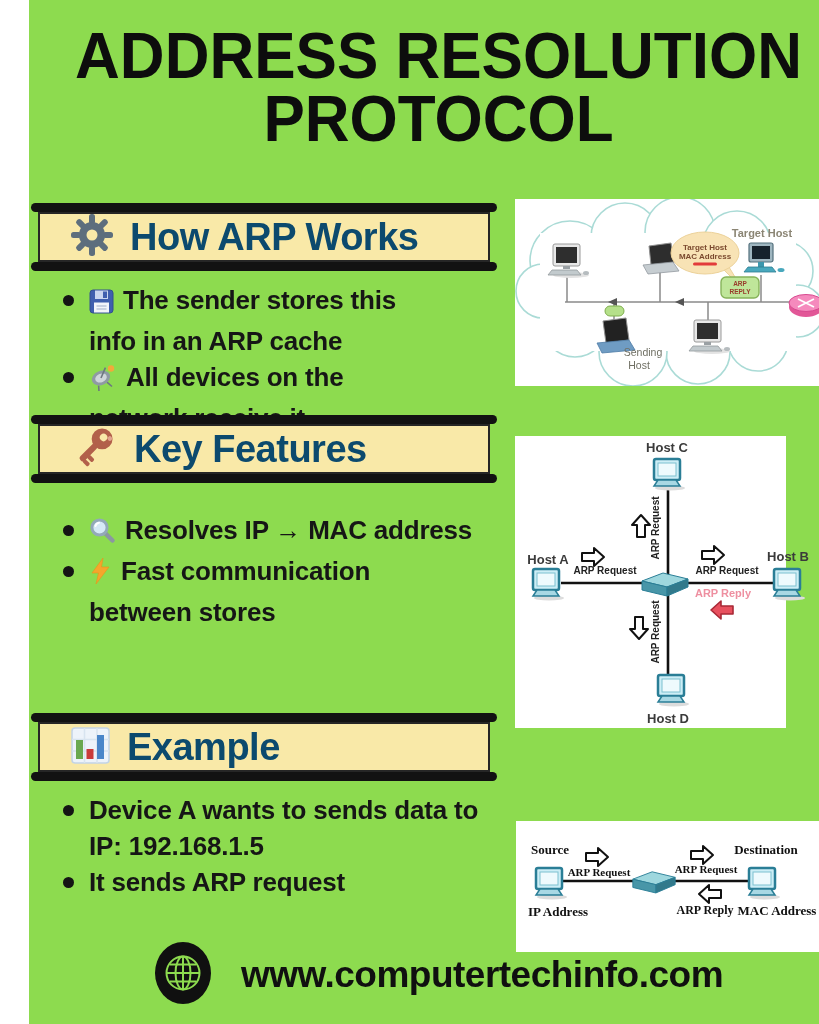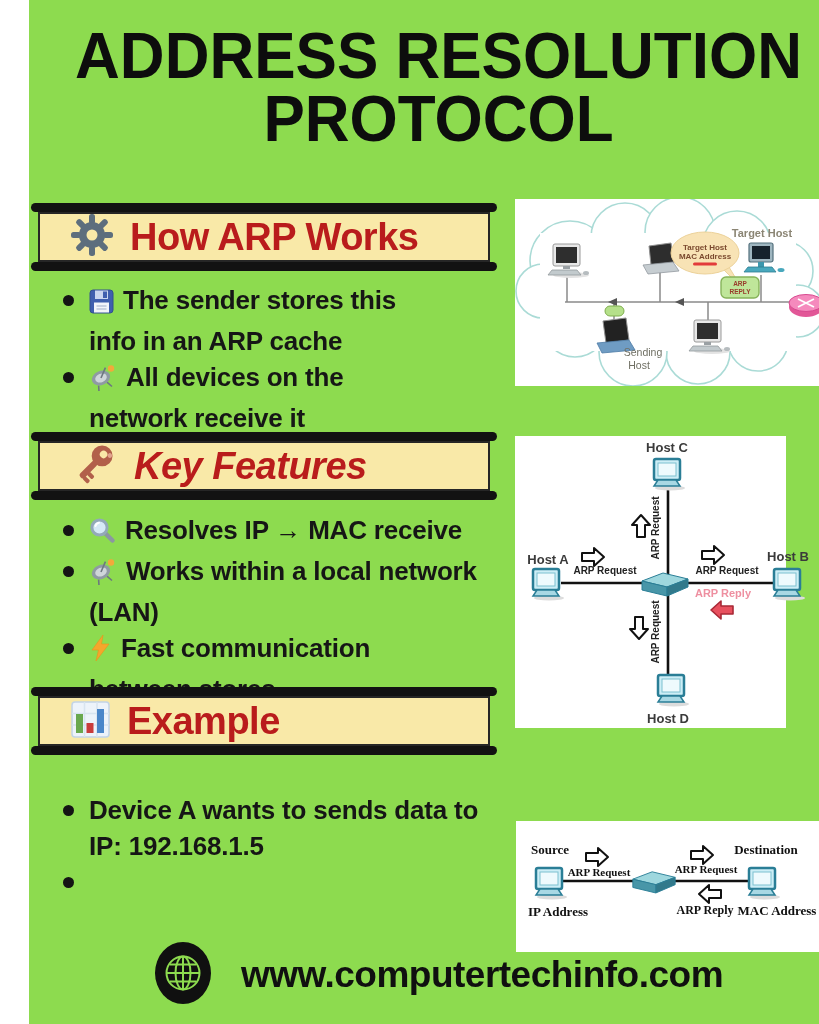--- a/index.html
+++ b/index.html
@@ -7,22 +7,22 @@
         font-family:"Liberation Sans",sans-serif;margin-left:29px;}
   
   .title{position:absolute;top:24px;left:0;width:100%;text-align:center;color:#0d0d0d;
          font-weight:bold;font-size:62px;line-height:59px;letter-spacing:0px;
          transform:scaleY(1.06);transform-origin:top center;}
   
   .section-header{position:absolute;left:2px;width:466px;}
   .hbar{height:9px;background:#121212;border-radius:5px;}
   .hbox{margin:0 7px;height:46px;background:#f9e9a8;border:2px solid #262626;
         display:flex;align-items:center;gap:16px;padding-left:30px;}
-  .htitle{font-size:38px;font-weight:bold;color:#b91c1c;letter-spacing:-0.5px;}
-  .s1{top:203px;} .s2{top:432px;font-style:italic;} .s3{top:687px;}
+  .htitle{font-size:38px;font-weight:bold;color:#0c4a6e;letter-spacing:-0.5px;}
+  .s1{top:203px;} .s2{top:415px;} .s3{top:713px;}
   
   .bullets{position:absolute;left:30px;margin:0;padding:0;list-style:none;}
   .b1{top:282px;} .b2{top:512px;} .b3{top:792px;}
   .bullets li{display:flex;align-items:flex-start;}
   .dot{flex:none;width:11px;height:11px;background:#141414;border-radius:50%;
        margin:13px 15px 0 4px;}
   .btext{margin:0;font-size:26px;font-weight:bold;line-height:36px;color:#161616;
          letter-spacing:-0.2px;}
   .bicon{display:inline-block;vertical-align:-5px;margin-right:9px;}
   
@@ -171,37 +171,21 @@
   <ul class="bullets b2">
     <li>
       <span class="dot"></span>
       <p class="btext" style="max-width:440px">
         <span class="bicon">
           <svg width="27" height="27" viewBox="0 0 27 27">
             <line x1="16.5" y1="16.5" x2="23.5" y2="23.5" stroke="#8b97a1" stroke-width="4.5" stroke-linecap="round"></line>
             <circle cx="10.5" cy="10.5" r="7.6" fill="#d6eaf6" stroke="#93a9b8" stroke-width="3"></circle>
             <path d="M6.5,9 A4.5,4.5 0 0 1 10,5.8" stroke="#ffffff" stroke-width="2" fill="none" stroke-linecap="round"></path>
           </svg>
-        </span><span>Resolves IP → MAC receive</span>
-      </p>
-    </li>
-    <li>
-      <span class="dot"></span>
-      <p class="btext" style="max-width:432px">
-        <span class="bicon">
-          <svg width="28" height="27" viewBox="0 0 28 27">
-            <g transform="rotate(-22 12 14)">
-              <path d="M7,20 L5,26 M16,20 L19,26" stroke="#6d7780" stroke-width="1.6"></path>
-              <ellipse cx="12" cy="14" rx="9.5" ry="7" fill="#8f9aa3"></ellipse>
-              <ellipse cx="12" cy="14" rx="6" ry="4.3" fill="#cfd6da"></ellipse>
-              <line x1="12" y1="14" x2="20" y2="6" stroke="#6d7780" stroke-width="1.6"></line>
-            </g>
-            <circle cx="22" cy="4.5" r="3.2" fill="#f2a93b"></circle>
-          </svg>
-        </span><span>Works within a local network (LAN)</span>
+        </span><span>Resolves IP → MAC address</span>
       </p>
     </li>
     <li>
       <span class="dot"></span>
       <p class="btext" style="max-width:345px">
         <span class="bicon">
           <svg width="23" height="28" viewBox="0 0 23 28">
             <polygon points="14,1 3,16 9.5,16 7,27 20,10 12.5,10" fill="#f5a62c" stroke="#e8941a" stroke-width="0.6"></polygon>
           </svg>
         </span><span>Fast communication between stores</span>
@@ -226,20 +210,21 @@
     <div class="hbar"></div>
   </div>
 
   <ul class="bullets b3">
     <li>
       <span class="dot"></span>
       <p class="btext" style="max-width:410px"><span>Device A wants to sends data to IP: 192.168.1.5</span></p>
     </li>
     <li>
       <span class="dot"></span>
+      <p class="btext" style="max-width:410px"><span>It sends ARP request</span></p>
     </li>
   </ul>
 
   <div class="imgbox img1">
     <svg width="311" height="187" viewBox="0 0 311 187" class="dg-sans">
 
       <g fill="#ffffff" stroke="#aadbd6" stroke-width="1.6">
         <circle cx="55" cy="62" r="40"></circle>
           <circle cx="110" cy="38" r="34"></circle>
         <circle cx="165" cy="33" r="35"></circle>

